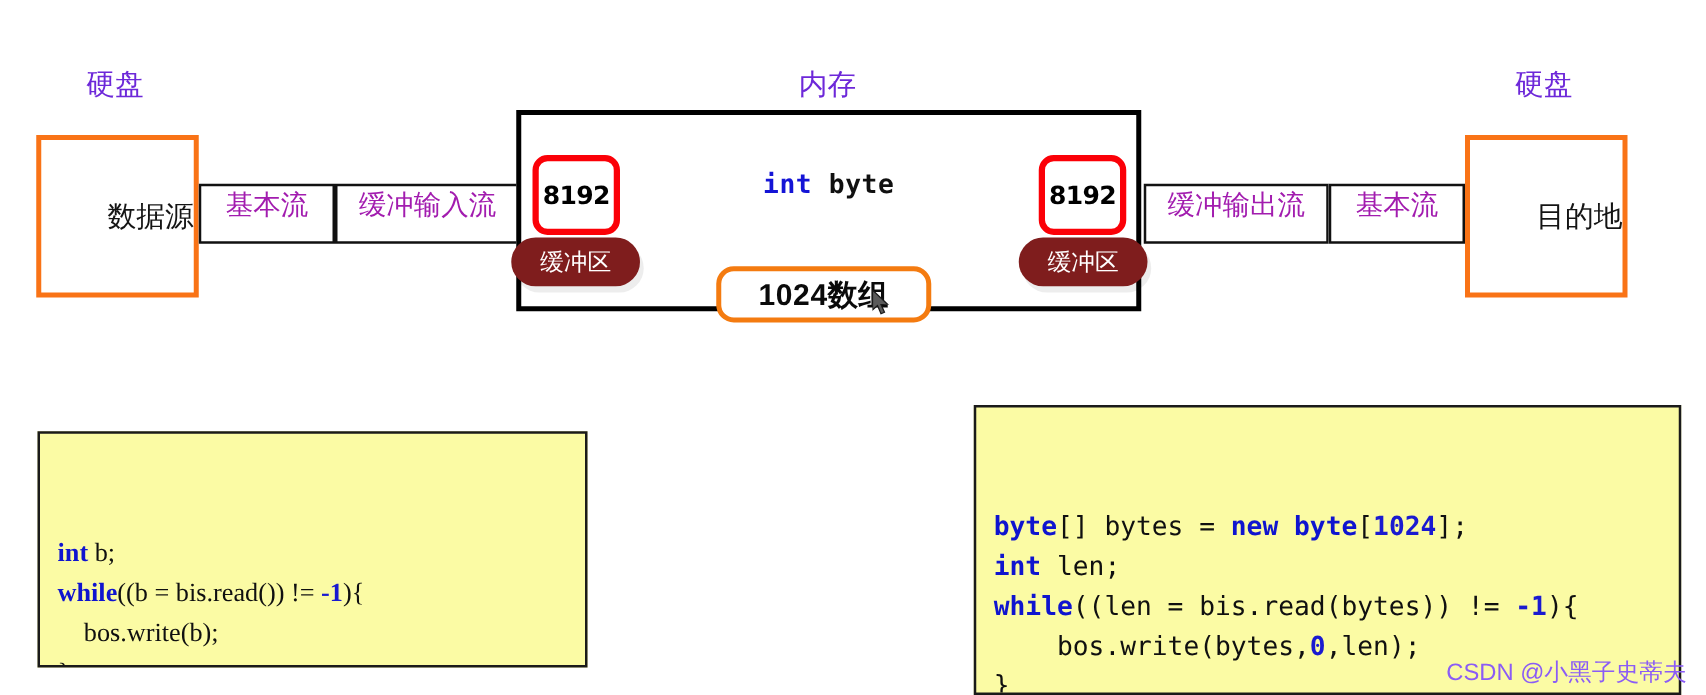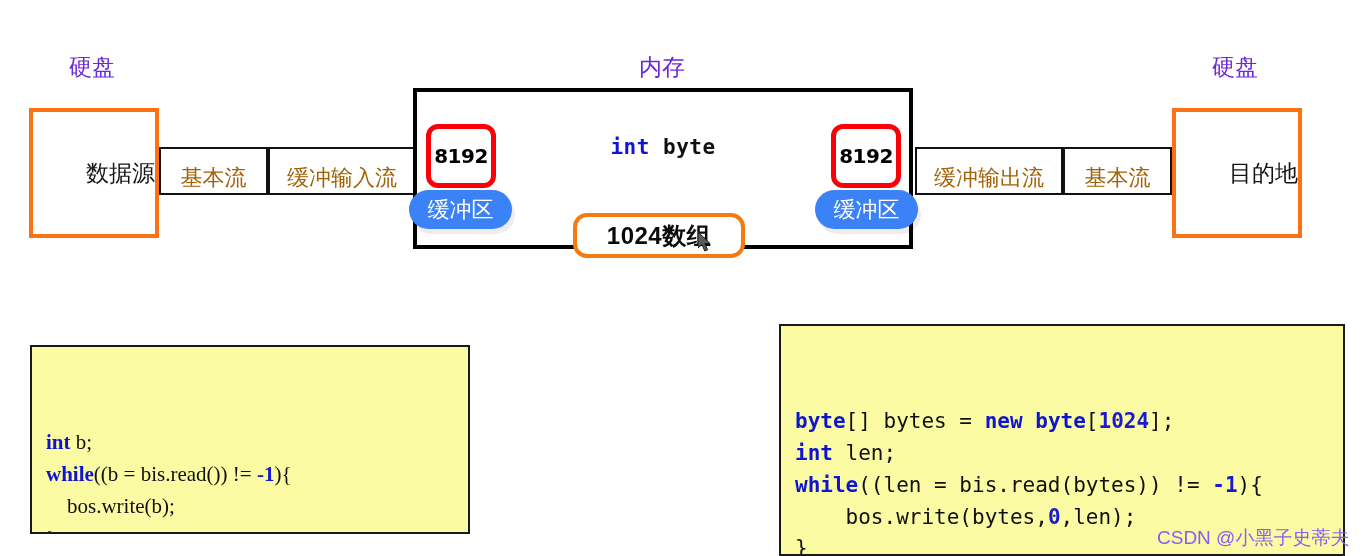--- a/index.html
+++ b/index.html
@@ -36,24 +36,24 @@
     justify-content: flex-end;
     font-size: 23px;
     color: #141414;
     box-sizing: border-box;
     white-space: nowrap;
   }
   .stream-box {
     border: 2px solid #111111;
     background: #ffffff;
     display: flex;
-    align-items: flex-end;
+    align-items: flex-start;
     justify-content: center;
     font-size: 22px;
-    color: #a16207;
+    color: #a21caf;
     box-sizing: border-box;
     white-space: nowrap;
   }
 
   
   .memory-box {
     border: 4px solid #000000;
     background: #ffffff;
     box-sizing: border-box;
   }
@@ -69,27 +69,27 @@
     box-sizing: border-box;
     font-family: "DejaVu Sans", sans-serif;
     font-weight: bold;
     font-size: 20px;
     letter-spacing: -0.5px;
     color: #000000;
   }
 
   
   .pill {
-    background: #3b82f6;
+    background: #7f1d1d;
     border-radius: 999px;
     display: flex;
     align-items: center;
     justify-content: center;
     color: #ffffff;
-    font-size: 22px;
+    font-size: 19px;
     box-sizing: border-box;
     box-shadow: 3px 5px 0 rgba(0,0,0,0.07);
     white-space: nowrap;
   }
 
   
   .array-box {
     border: 4px solid #f47b10;
     border-radius: 14px;
     background: #ffffff;

